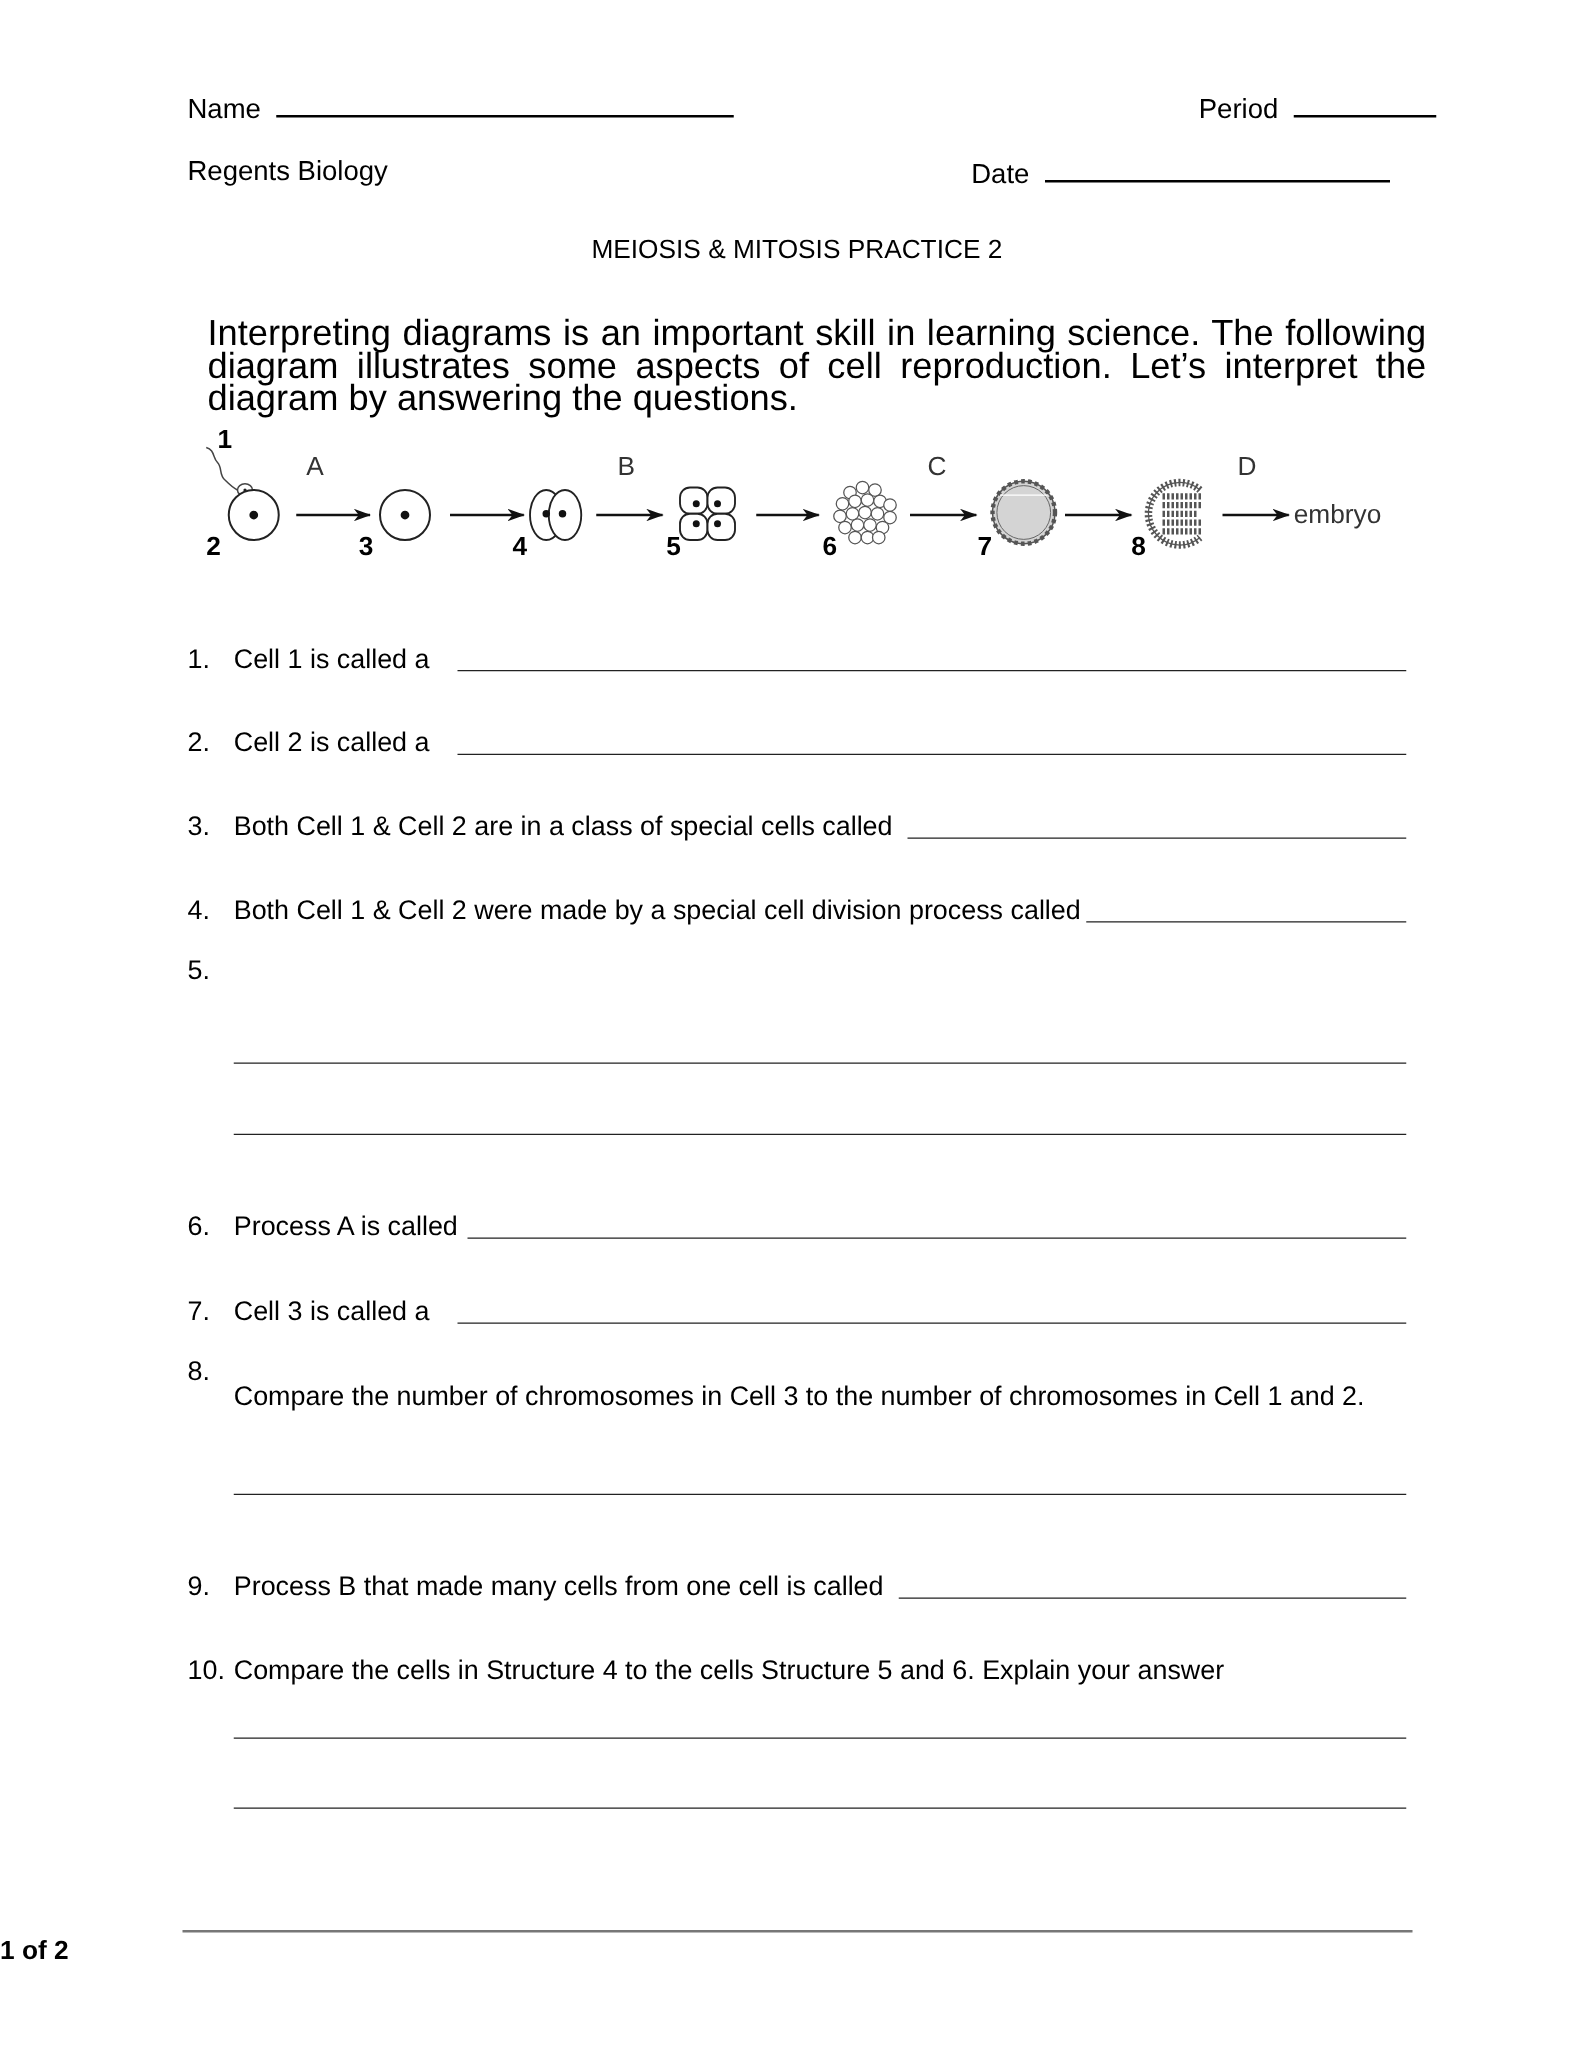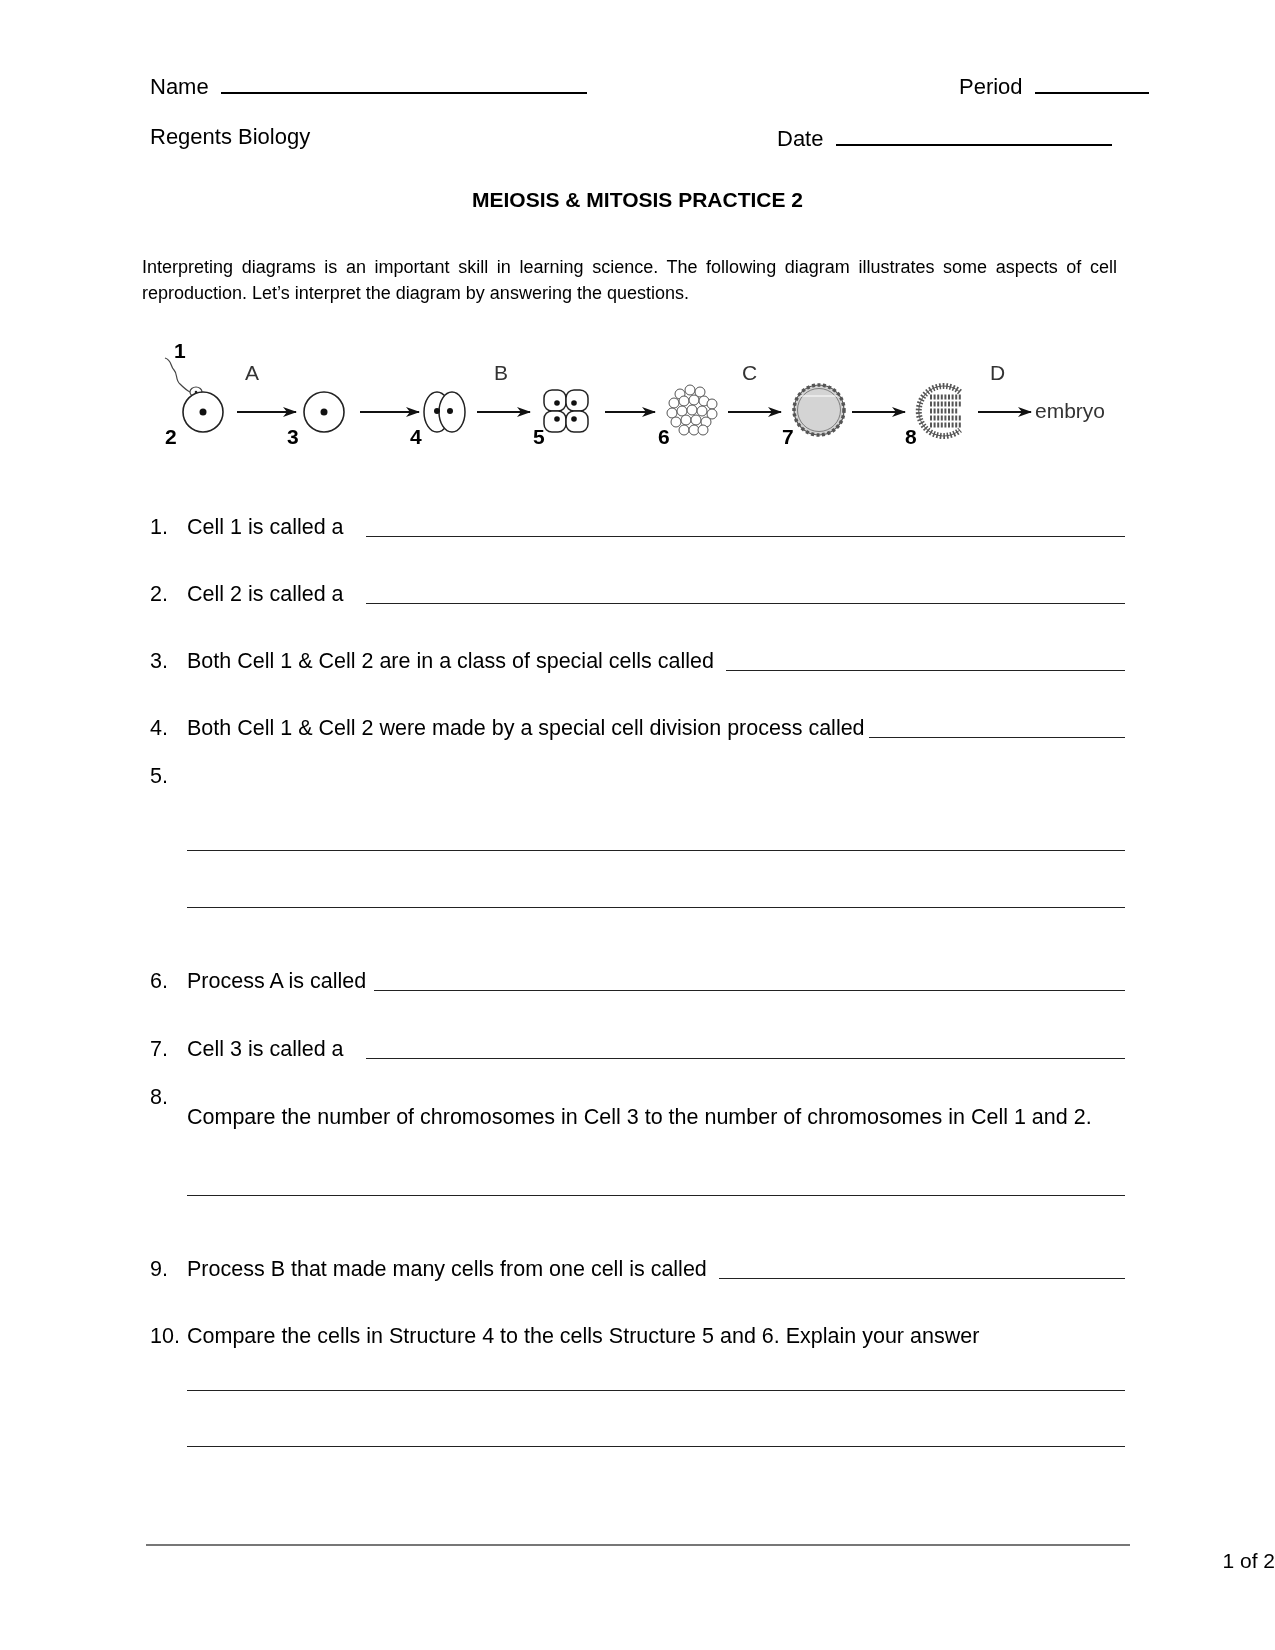--- a/index.html
+++ b/index.html
@@ -1,34 +1,34 @@
 <!DOCTYPE html>
 <html><head>
 <meta charset="utf-8">
 <style>
   html, body { margin: 0; padding: 0; background: #ffffff; }
   body { width: 1275px; height: 1650px; position: relative; overflow: hidden;
          font-family: "Liberation Sans", sans-serif; color: #000; }
   .abs { position: absolute; white-space: nowrap; }
   .hdr { font-size: 22px; font-weight: normal; }
   .blank { display: inline-block; border-bottom: 2px solid #000; height: 20px; vertical-align: baseline; }
-  .title { font-size: 21px; font-weight: bold; left: 0; width: 1275px; text-align: center; }
-  .intro { left: 142px; width: 975px; font-size: 18px; line-height: 26px; text-align: justify;
+  .title { font-size: 21px; font-weight: normal; left: 0; width: 1275px; text-align: center; }
+  .intro { left: 166px; width: 975px; font-size: 29px; line-height: 26px; text-align: justify;
            white-space: normal; text-align-last: left; }
   .q { left: 150px; width: 975px; font-size: 21.5px; display: flex; align-items: flex-end; }
   .q .num { width: 37px; flex: 0 0 37px; }
   .q .txt { white-space: nowrap; margin-top: 20px; }
   .q .fill { flex: 1 1 auto; border-bottom: 1.5px solid #222; height: 20px; margin-left: 10px; margin-bottom: 3px; }
   .q.wrap { align-items: flex-start; }
   .q.wrap .txt { white-space: normal; text-align: justify; text-align-last: left; line-height: 25px; width: 938px; }
   .ansline { position: absolute; left: 187px; width: 938px; border-bottom: 1.5px solid #222; height: 0; }
   .diagram { position: absolute; left: 0; top: 0; width: 1275px; height: 470px; pointer-events: none; }
   .dlabel { font-family: "Liberation Sans", sans-serif; }
   .footer-rule { position: absolute; left: 146px; width: 984px; top: 1544px; border-top: 2px solid #777; }
-  .footer { left: 0; width: 1275px; text-align: right; top: 1549px; font-size: 21px; font-weight: normal; }
+  .footer { left: 0; width: 1275px; text-align: left; top: 1549px; font-size: 21px; font-weight: bold; }
 </style>
 </head>
 <body>
 
 <div class="abs hdr" style="left:150px; top:72px;">
   <span>Name</span>
   <span class="blank" style="width:366px; margin-left:6px;"></span>
 </div>
 <div class="abs hdr" style="left:918px; top:72px;margin-left:41px;">
   <span>Period</span>

